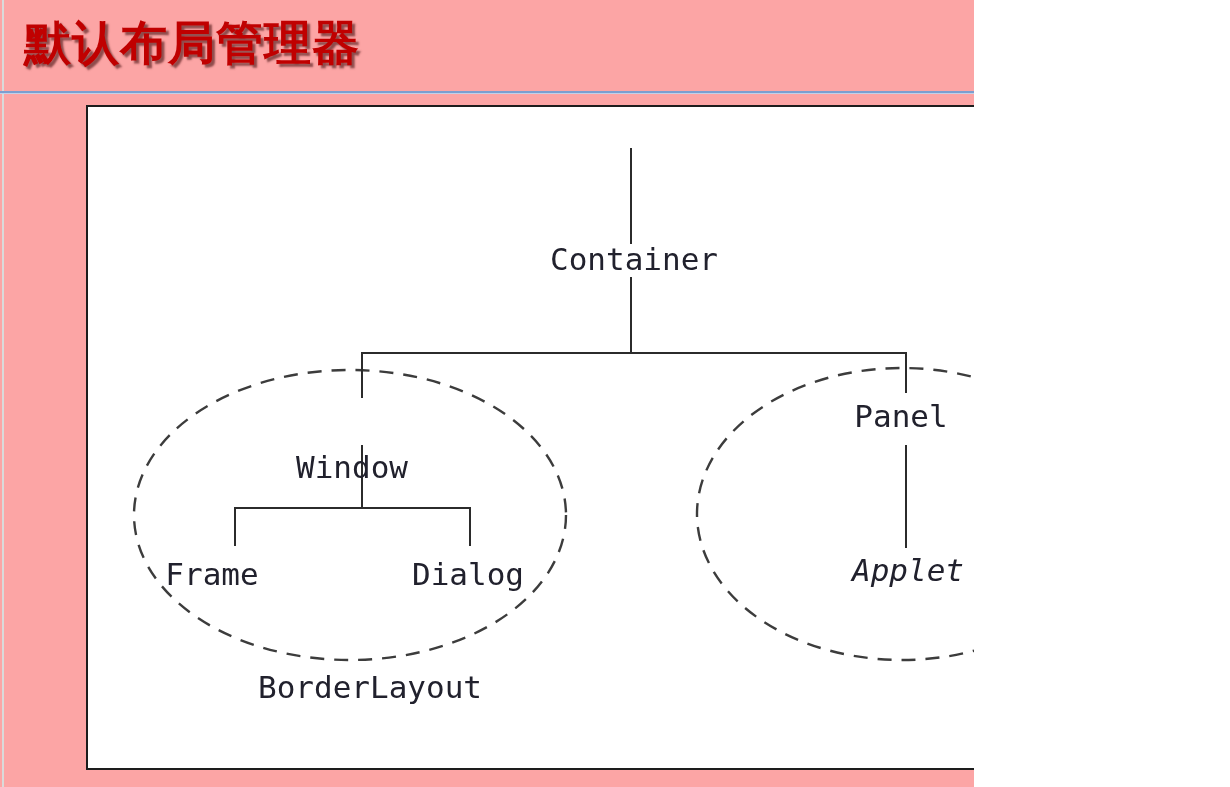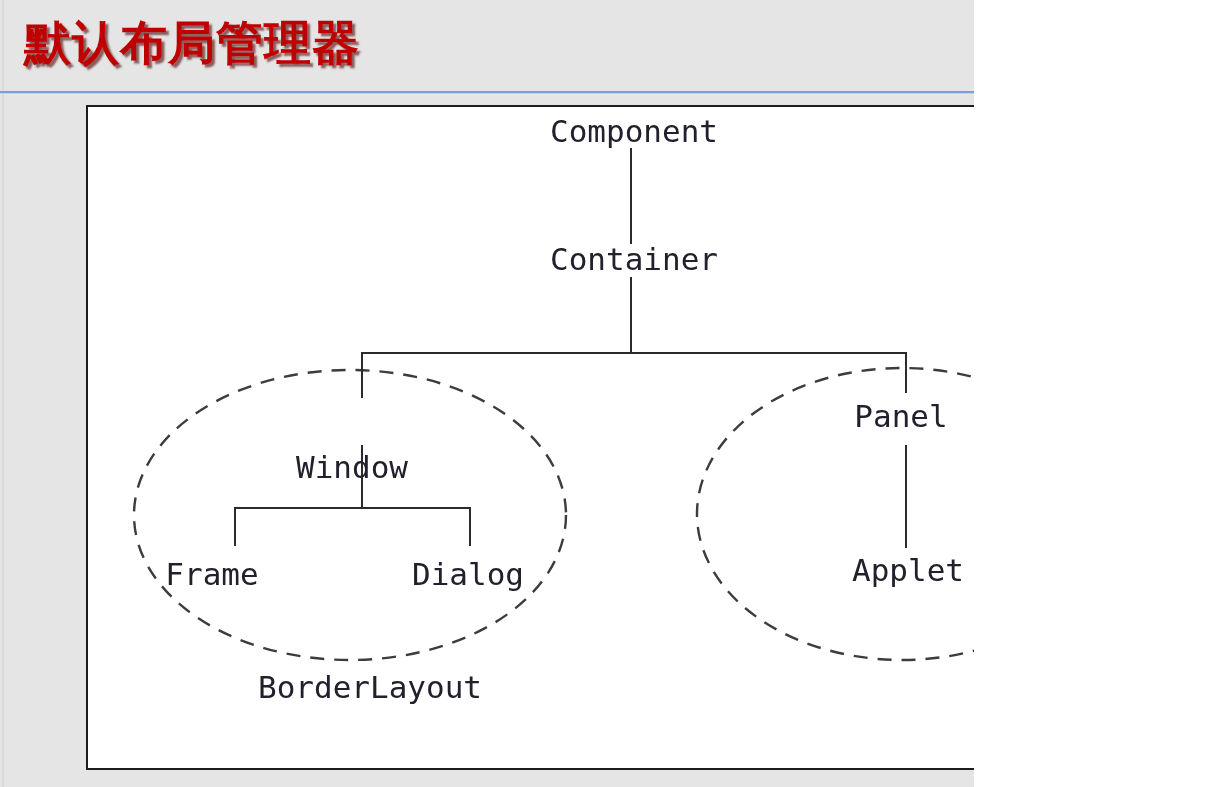--- a/index.html
+++ b/index.html
@@ -1,18 +1,18 @@
 <!DOCTYPE html>
 <html><head>
 <meta charset="utf-8">
 <style>
   html,body { margin:0; padding:0; background:#ffffff; }
   .page {
     position:relative; width:974px; height:787px;
-    background:#e5e5e5; overflow:hidden;
+    background:#fca5a5; overflow:hidden;
     font-family:"Liberation Sans", sans-serif;
   }
   .left-edge {
     position:absolute; left:2px; top:0; width:2px; height:100%;
     background:#dadada;
   }
   .title {
     position:absolute; left:24px; top:12px; margin:0;
     font-size:47px; font-weight:bold; letter-spacing:1px;
     color:#c00000;
@@ -37,21 +37,21 @@
   }
   .ellipses { position:absolute; left:86px; top:105px; }
 
   
   .n-root      { left:634px;  top:131px; }
   .n-container { left:634px;  top:259px; }
   .n-window    { left:352px;  top:419px;margin-top:48px; }
   .n-panel     { left:901px;  top:416px; }
   .n-frame     { left:212px;  top:574px; }
   .n-dialog    { left:468px;  top:574px; }
-  .n-applet    { left:908px;  top:570px; }
+  .n-applet    { left:908px;  top:570px;font-style:italic; }
   .g-left      { left:370px;  top:687px; }
   .g-right     { left:908px;  top:688px; }
 
   
   .l-trunk1      { left:630px; top:148px; width:2px;  height:96px; }
   .l-trunk2      { left:630px; top:277px; width:2px;  height:76px; }
   .l-branch      { left:361px; top:352px; width:546px; height:2px; }
   .l-drop-window { left:361px; top:352px; width:2px;  height:46px; }
   .l-drop-panel  { left:905px; top:352px; width:2px;  height:41px; }
   .l-window-stem { left:361px; top:445px; width:2px;  height:64px; }
@@ -93,21 +93,20 @@
   <div class="ln l-trunk2"></div>
   <div class="ln l-branch"></div>
   <div class="ln l-drop-window"></div>
   <div class="ln l-drop-panel"></div>
   <div class="ln l-window-stem"></div>
   <div class="ln l-sub"></div>
   <div class="ln l-drop-frame"></div>
   <div class="ln l-drop-dialog"></div>
   <div class="ln l-panel-stem"></div>
 
-  <div class="node n-root">Component</div>
   <div class="node n-container">Container</div>
   <div class="node n-window">Window</div>
   <div class="node n-panel">Panel</div>
   <div class="node n-frame">Frame</div>
   <div class="node n-dialog">Dialog</div>
   <div class="node n-applet">Applet</div>
 
   <div class="group-label g-left">BorderLayout</div>
 
   <button class="tb tb-1">

